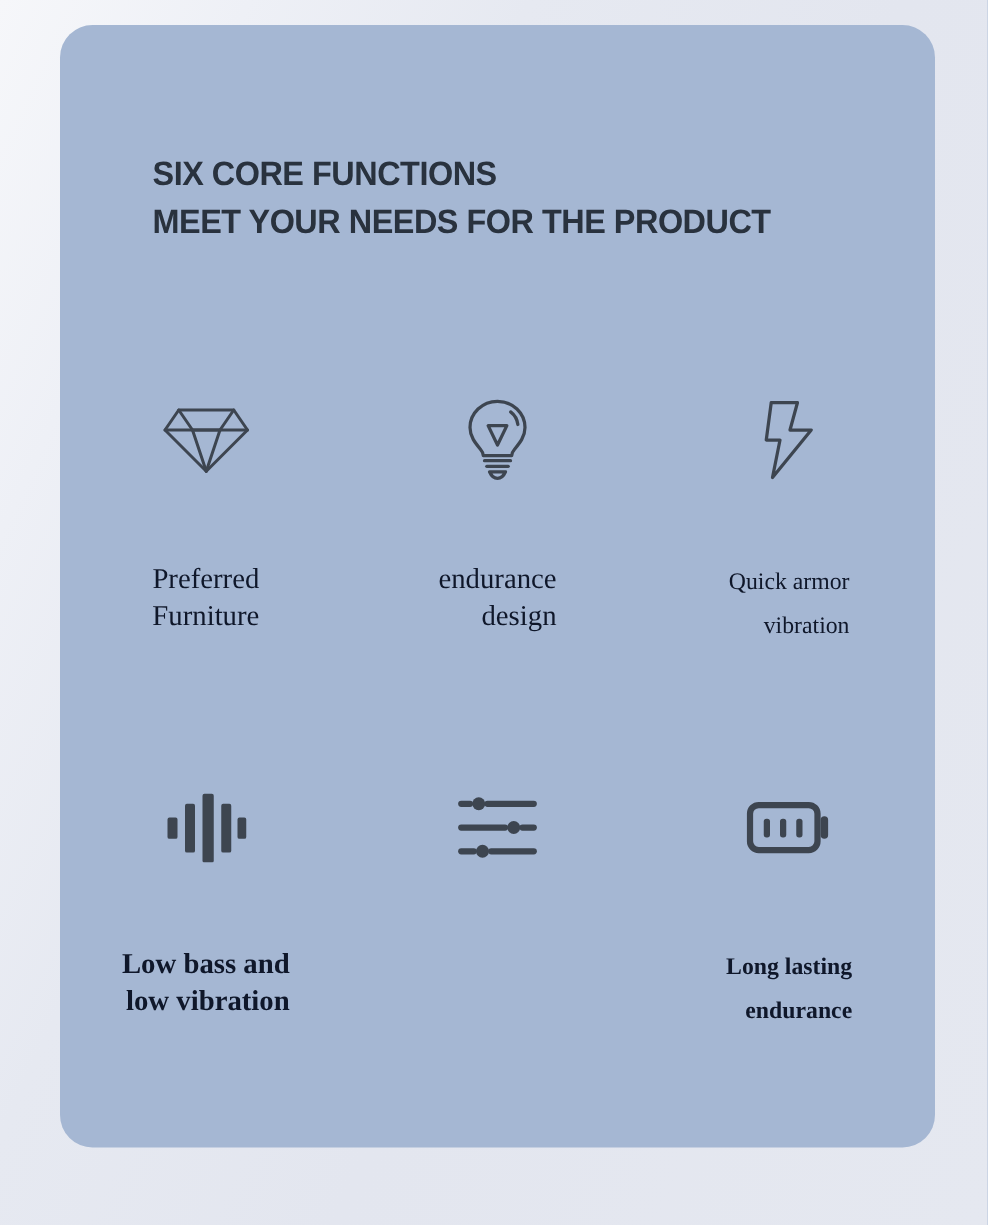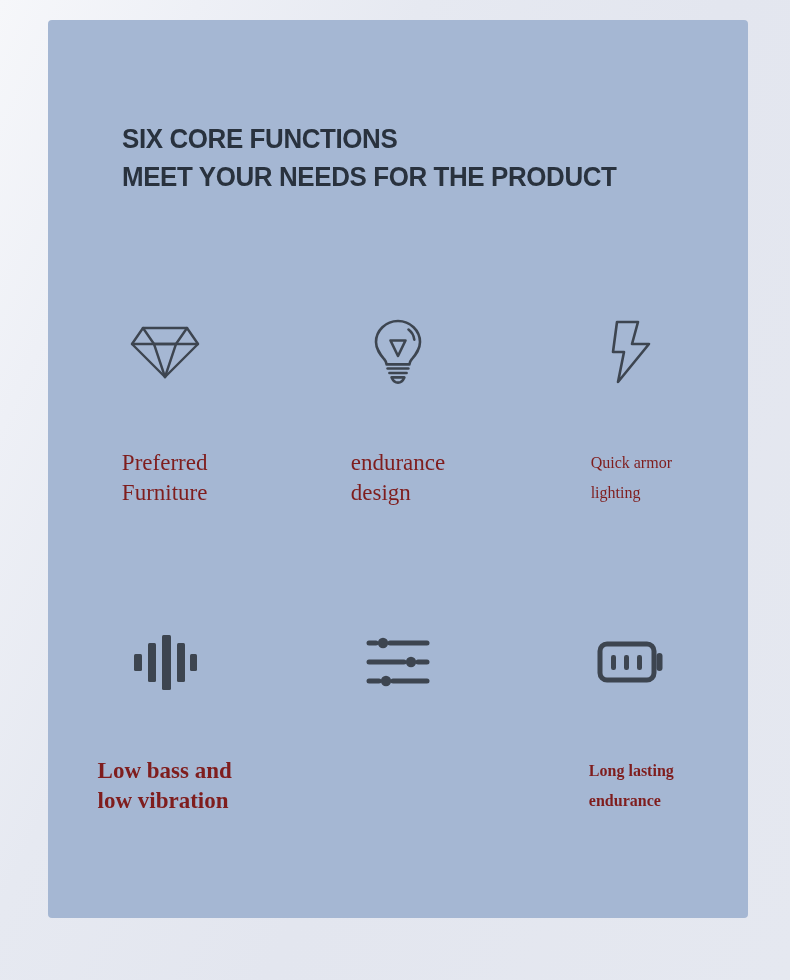--- a/index.html
+++ b/index.html
@@ -24,21 +24,21 @@
       linear-gradient(115deg, #f6f7fa 0%, #eef0f6 16%, #e6e9f1 34%, #e3e6ef 58%, #e5e8f0 100%);
   }
 
   #feature-card {
     position: absolute;
     left: 48px;
     top: 20px;
     width: 700px;
     height: 898px;
     background: #a5b7d3;
-    border-radius: 4px;
+    border-radius: 26px;
   }
 
   
   .heading-block {
     position: absolute;
     left: 74px;
     top: 100px;
     width: 600px;
   }
   .heading-line {
@@ -103,28 +103,28 @@
     align-items: center;
   }
   .feature-icon {
     height: 110px;
     display: flex;
     align-items: center;
     justify-content: center;
   }
   .feature-label {
     font-family: "Liberation Serif", serif;
-    color: #7f1d1d;
-    text-align: left;
+    color: #0f172a;
+    text-align: right;
     line-height: 1.32;
   }
   
   .label-lg { font-size: 23px; }
   
-  .label-sm { font-size: 16px; line-height: 1.85; }
+  .label-sm { font-size: 19px; line-height: 1.85; }
 
   
   .row1 .feature-icon { height: 104px; }
   .row1 .feature-label { margin-top: 44px; }
   .row2 .feature-icon { height: 104px; }
   .row2 .feature-label { margin-top: 42px; font-weight: bold; }
 
   svg { display: block; }
 </style>
 </head>
@@ -176,21 +176,21 @@
     </div>
 
     <div class="feature-cell row1">
       <div class="feature-icon">
         <svg width="48" height="66" viewBox="0 0 48 66" fill="none" stroke="#3d4550" stroke-width="2.6" stroke-linejoin="round" stroke-linecap="round">
           <path d="M31 3 H10 L6 33 H17 L11 63 L42 25 H25 Z"></path>
         </svg>
       </div>
       <div class="feature-label label-sm">
         <span>Quick armor</span><br>
-        <span>lighting</span>
+        <span>vibration</span>
       </div>
     </div>
 
     <div class="feature-cell row2">
       <div class="feature-icon">
         <svg width="66" height="56" viewBox="0 0 66 56" fill="#3d4550">
           <rect x="2" y="20" width="8" height="17" rx="1.5"></rect>
           <rect x="16" y="9" width="8" height="39" rx="1.5"></rect>
           <rect x="30" y="1" width="9" height="55" rx="1.5"></rect>
           <rect x="45" y="9" width="8" height="39" rx="1.5"></rect>

